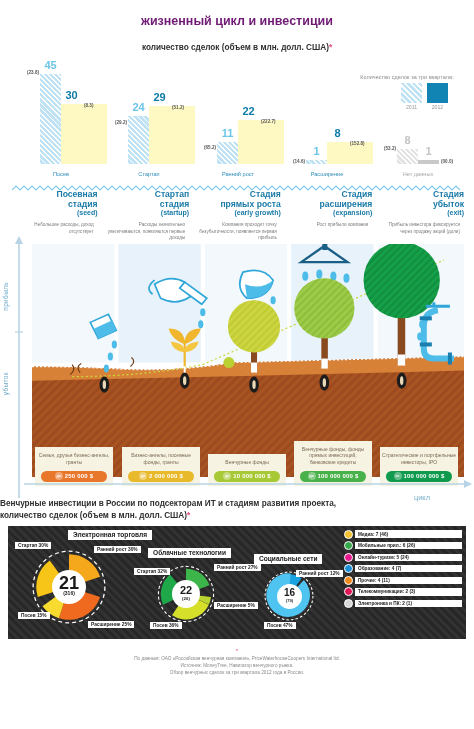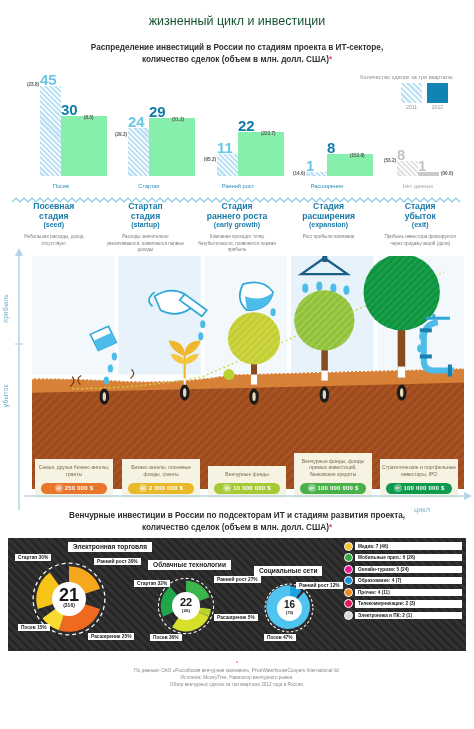--- a/index.html
+++ b/index.html
@@ -12,21 +12,21 @@
     position: relative;
   }
 
   
   .header { text-align: center; padding-top: 12px; }
   .title-main {
     font-size: 20.5px; letter-spacing: 0.4px; color: #2b2b2b;
     font-weight: 400;
   }
   .title-sub {
-    font-size: 12.5px; color: #14532d; margin-top: 2px; font-weight: 400;
+    font-size: 12.5px; color: #701a75; margin-top: 2px; font-weight: 700;
   }
 
   
   .sec1-title {
     text-align: center; margin-top: 14px;
     font-size: 8.2px; font-weight: bold; color: #2f2f2f; line-height: 12px;
   }
   .sec1-title .star { color: #e8457c; }
   .legend-top {
     position: absolute; right: 8px; top: 74px;
@@ -51,29 +51,29 @@
   }
   .bargroup {
     position: absolute; bottom: 14px;
     display: flex; align-items: flex-end;
   }
   .bar { width: 21px; position: relative; }
   .bar.b2011 {
     background: #bfe3f5;
     background-image: repeating-linear-gradient(45deg, #ffffff 0 1.3px, transparent 1.3px 3.6px);
   }
-  .bar.b2012 { background: #86efac; padding-left: 46px; }
+  .bar.b2012 { background: #fef9c3; padding-left: 46px; }
   .bar.gray2011 {
     background: #e3e3e3;
     background-image: repeating-linear-gradient(45deg, #ffffff 0 1.3px, transparent 1.3px 3.6px);
   }
   .bar.gray2012 { background: #c9c9c9; }
   .cnt {
-    position: absolute; left: 0; width: 21px; 
-    font-size: 15px; font-weight: bold; top: -15px;
+    position: absolute; left: 0; width: 21px; text-align: center;
+    font-size: 11px; font-weight: bold; top: -15px;
   }
   .cnt.c11 { color: #6cc6e8; }
   .cnt.c12 { color: #0f7ba8; }
   .cnt.cg { color: #c4c4c4; }
   .vol {
     position: absolute; font-size: 4.6px; font-weight: bold; color: #555; white-space: nowrap;
   }
   .vol.left { right: 22px; }
   .vol.right { left: 23px; }
   .bar-cat {
@@ -82,21 +82,21 @@
   }
   .bar-cat.gray { color: #a8a8a8; }
 
   
   .wave { margin: 0 12px; height: 8px; }
 
   
   .stages {
     display: flex; margin: 4px 10px 0 10px; gap: 4px;
   }
-  .stage-col { flex: 1; text-align: center; }
+  .stage-col { flex: 1; text-align: right; }
   .stage-name {
     font-size: 8.6px; font-weight: bold; color: #1a7ba8; line-height: 9.5px;
   }
   .stage-eng { font-size: 7px; font-weight: bold; color: #1a7ba8; }
   .stage-desc {
     font-size: 4.6px; color: #7d7d7d; line-height: 6.5px; margin-top: 6px; padding: 0 4px;
   }
 
   
   .illus {
@@ -132,21 +132,21 @@
   }
   .inv-badge .pre {
     background: rgba(255,255,255,.35); border-radius: 50%;
     width: 8px; height: 8px; font-size: 3.6px; color: #fff;
     display: flex; align-items: center; justify-content: center; font-weight: bold;
   }
   .inv-badge .amt { font-size: 6px; color: #fff; font-weight: bold; letter-spacing: .2px; }
 
   
   .sec2-title {
-    text-align: center; margin-top: 4px;
+    margin-top: 4px;
     font-size: 8.2px; font-weight: bold; color: #2f2f2f; line-height: 12px;
   }
   .sec2-title .star { color: #e8457c; }
 
   .darkpanel {
     margin: 4px 8px 0 8px; height: 113px;
     background: #2b2b2b;
     background-image: repeating-linear-gradient(45deg, #323232 0 3px, #272727 3px 6px);
     position: relative;
   }
@@ -186,21 +186,20 @@
   .footnote .dot { color: #e8457c; font-size: 6px; }
 </style>
 </head>
 <body>
 
 <div class="header">
   <div class="title-sub">жизненный цикл и инвестиции</div>
 </div>
 
 <div class="sec1-title">
-  <div>Распределение инвестиций в России по стадиям проекта в ИТ-секторе,</div>
   <div>
     <span>количество сделок (объем в млн. долл. США)</span><span class="star">*</span>
   </div>
 </div>
 
 <div class="legend-top">
   <div class="lt-label">Количество сделок за три квартала:</div>
   <div class="legend-swatches">
     <div class="sw sw-2011"></div>
     <div class="sw sw-2012"></div>
@@ -288,21 +287,21 @@
     <div class="stage-desc">Небольшие расходы, доход отсутствует</div>
   </div>
   <div class="stage-col">
     <div class="stage-name">Стартап</div>
     <div class="stage-name">стадия</div>
     <div class="stage-eng">(startup)</div>
     <div class="stage-desc">Расходы значительно увеличиваются, появляются первые доходы</div>
   </div>
   <div class="stage-col">
     <div class="stage-name">Стадия</div>
-    <div class="stage-name">раннего роста</div>
+    <div class="stage-name">прямых роста</div>
     <div class="stage-eng">(early growth)</div>
     <div class="stage-desc">Компания проходит точку безубыточности, появляется первая прибыль</div>
   </div>
   <div class="stage-col">
     <div class="stage-name">Стадия</div>
     <div class="stage-name">расширения</div>
     <div class="stage-eng">(expansion)</div>
     <div class="stage-desc">Рост прибыли компании</div>
   </div>
   <div class="stage-col">

